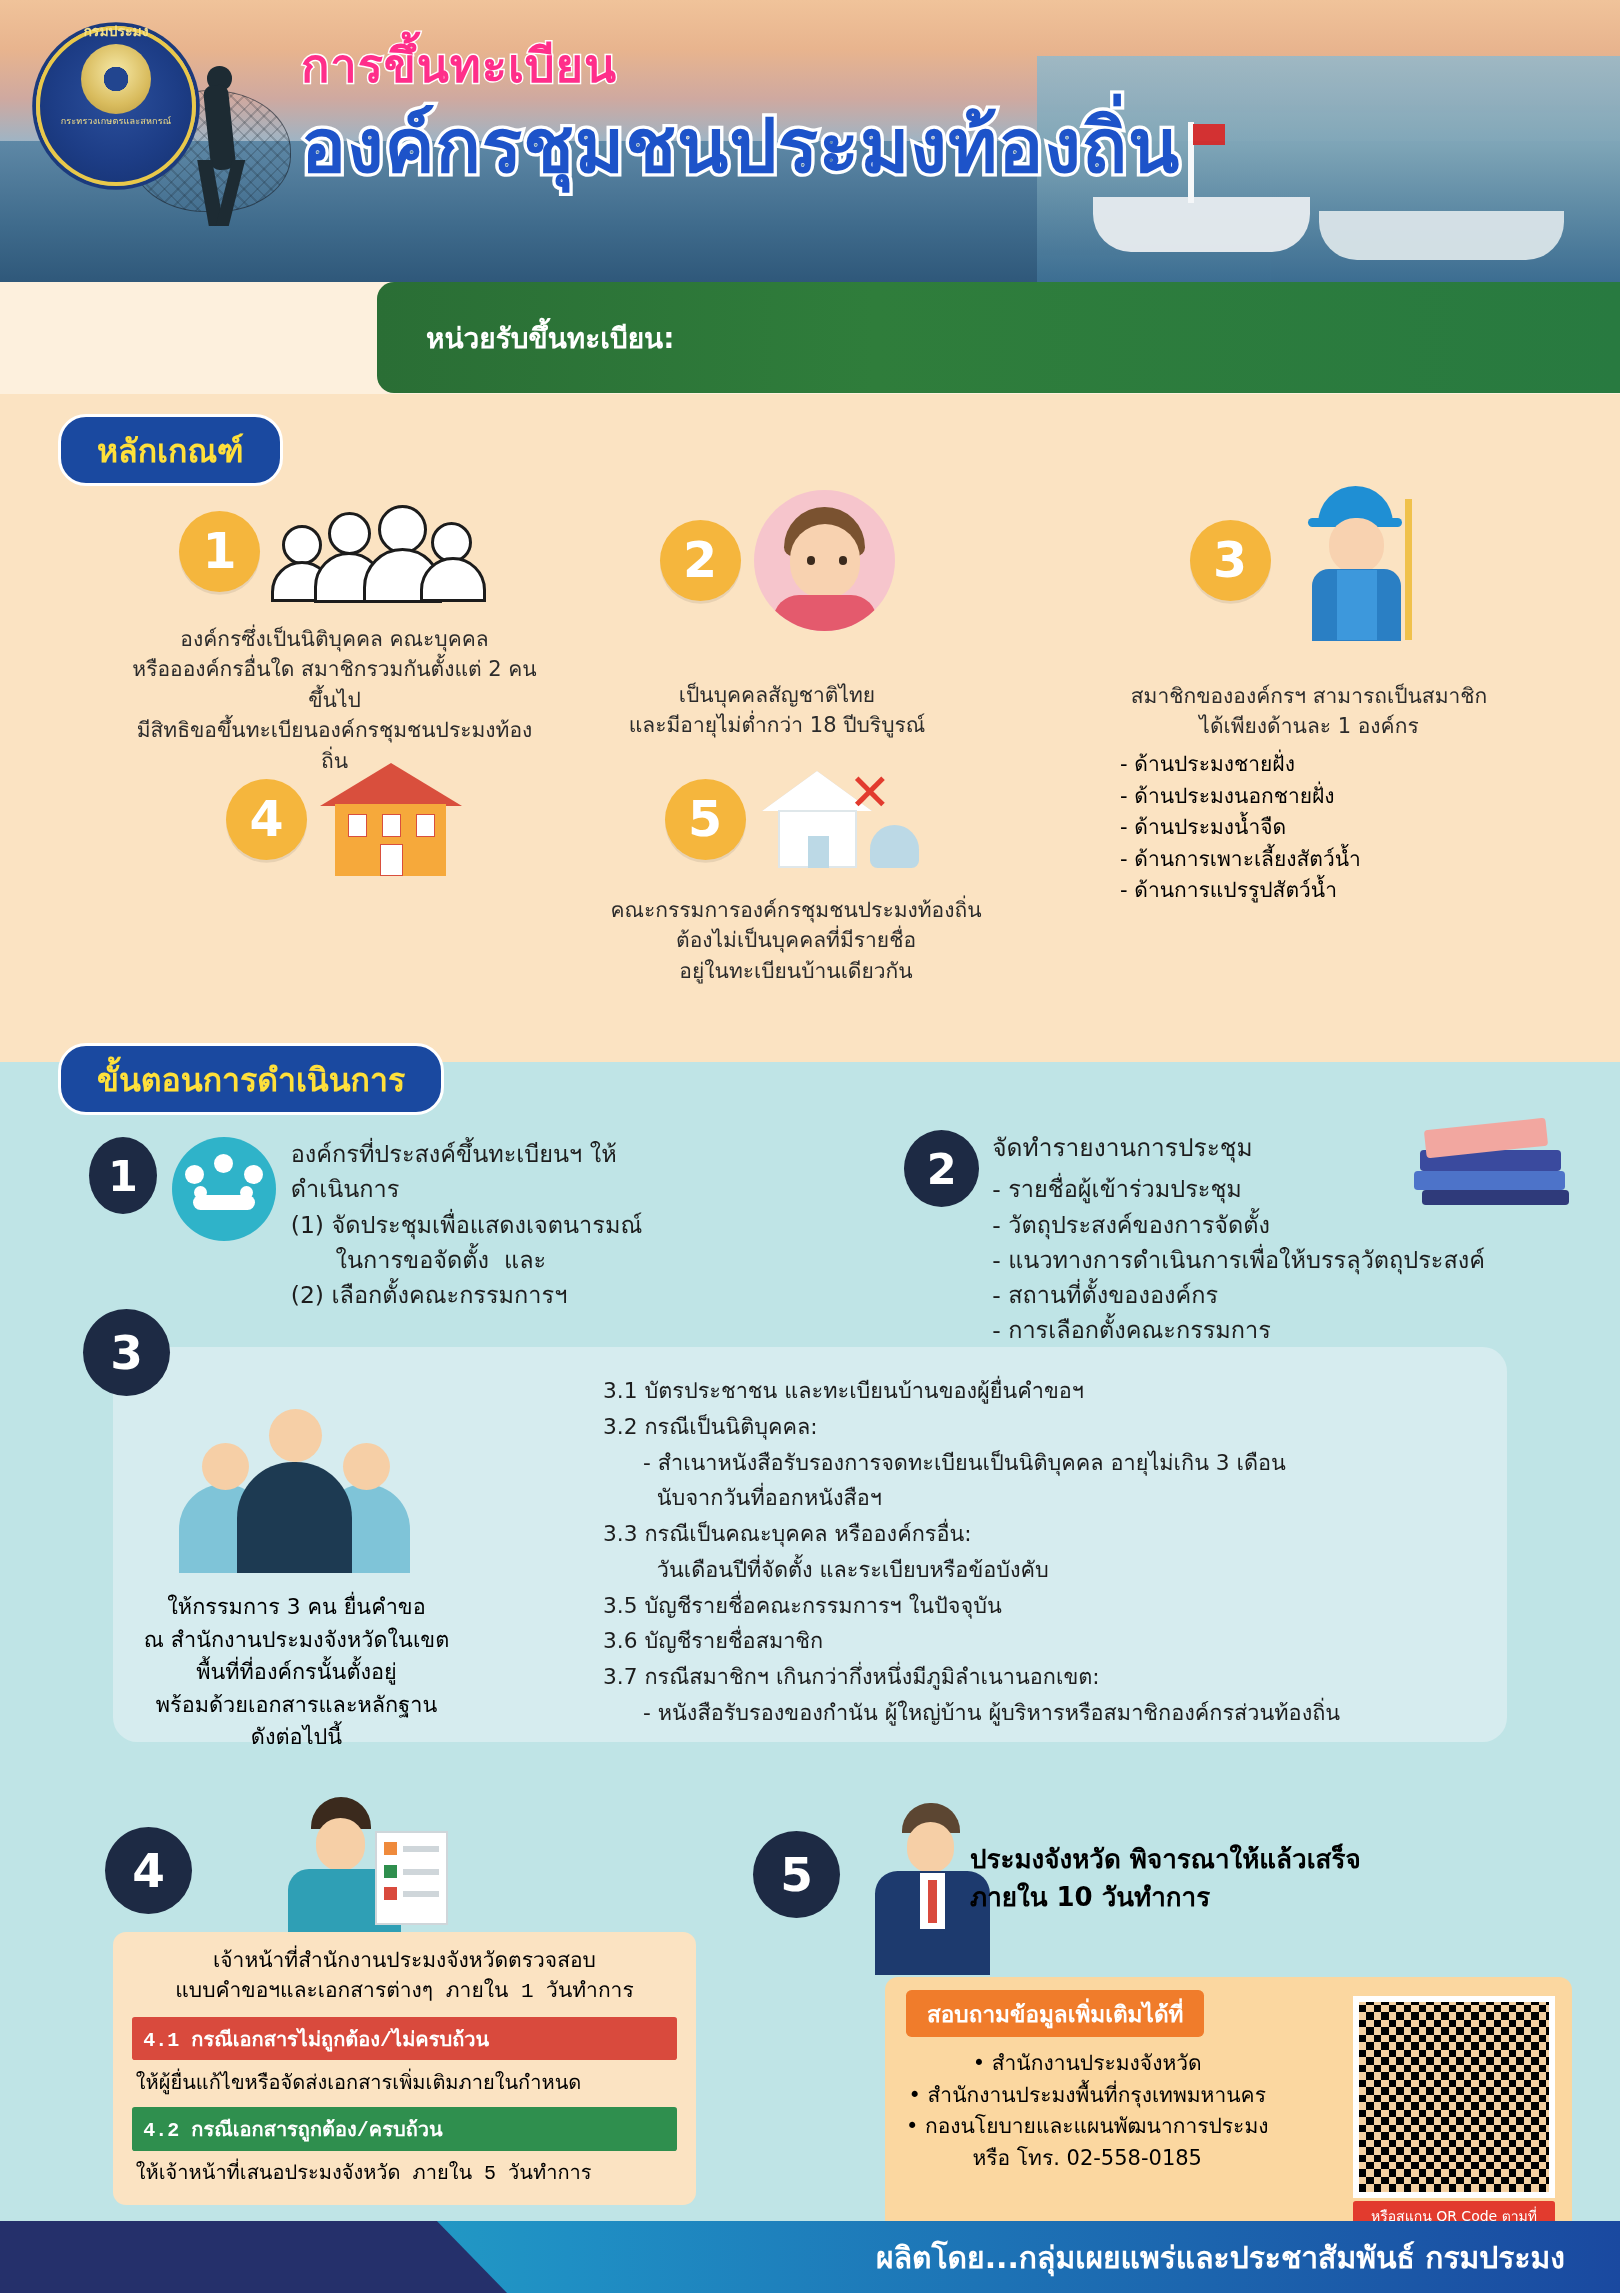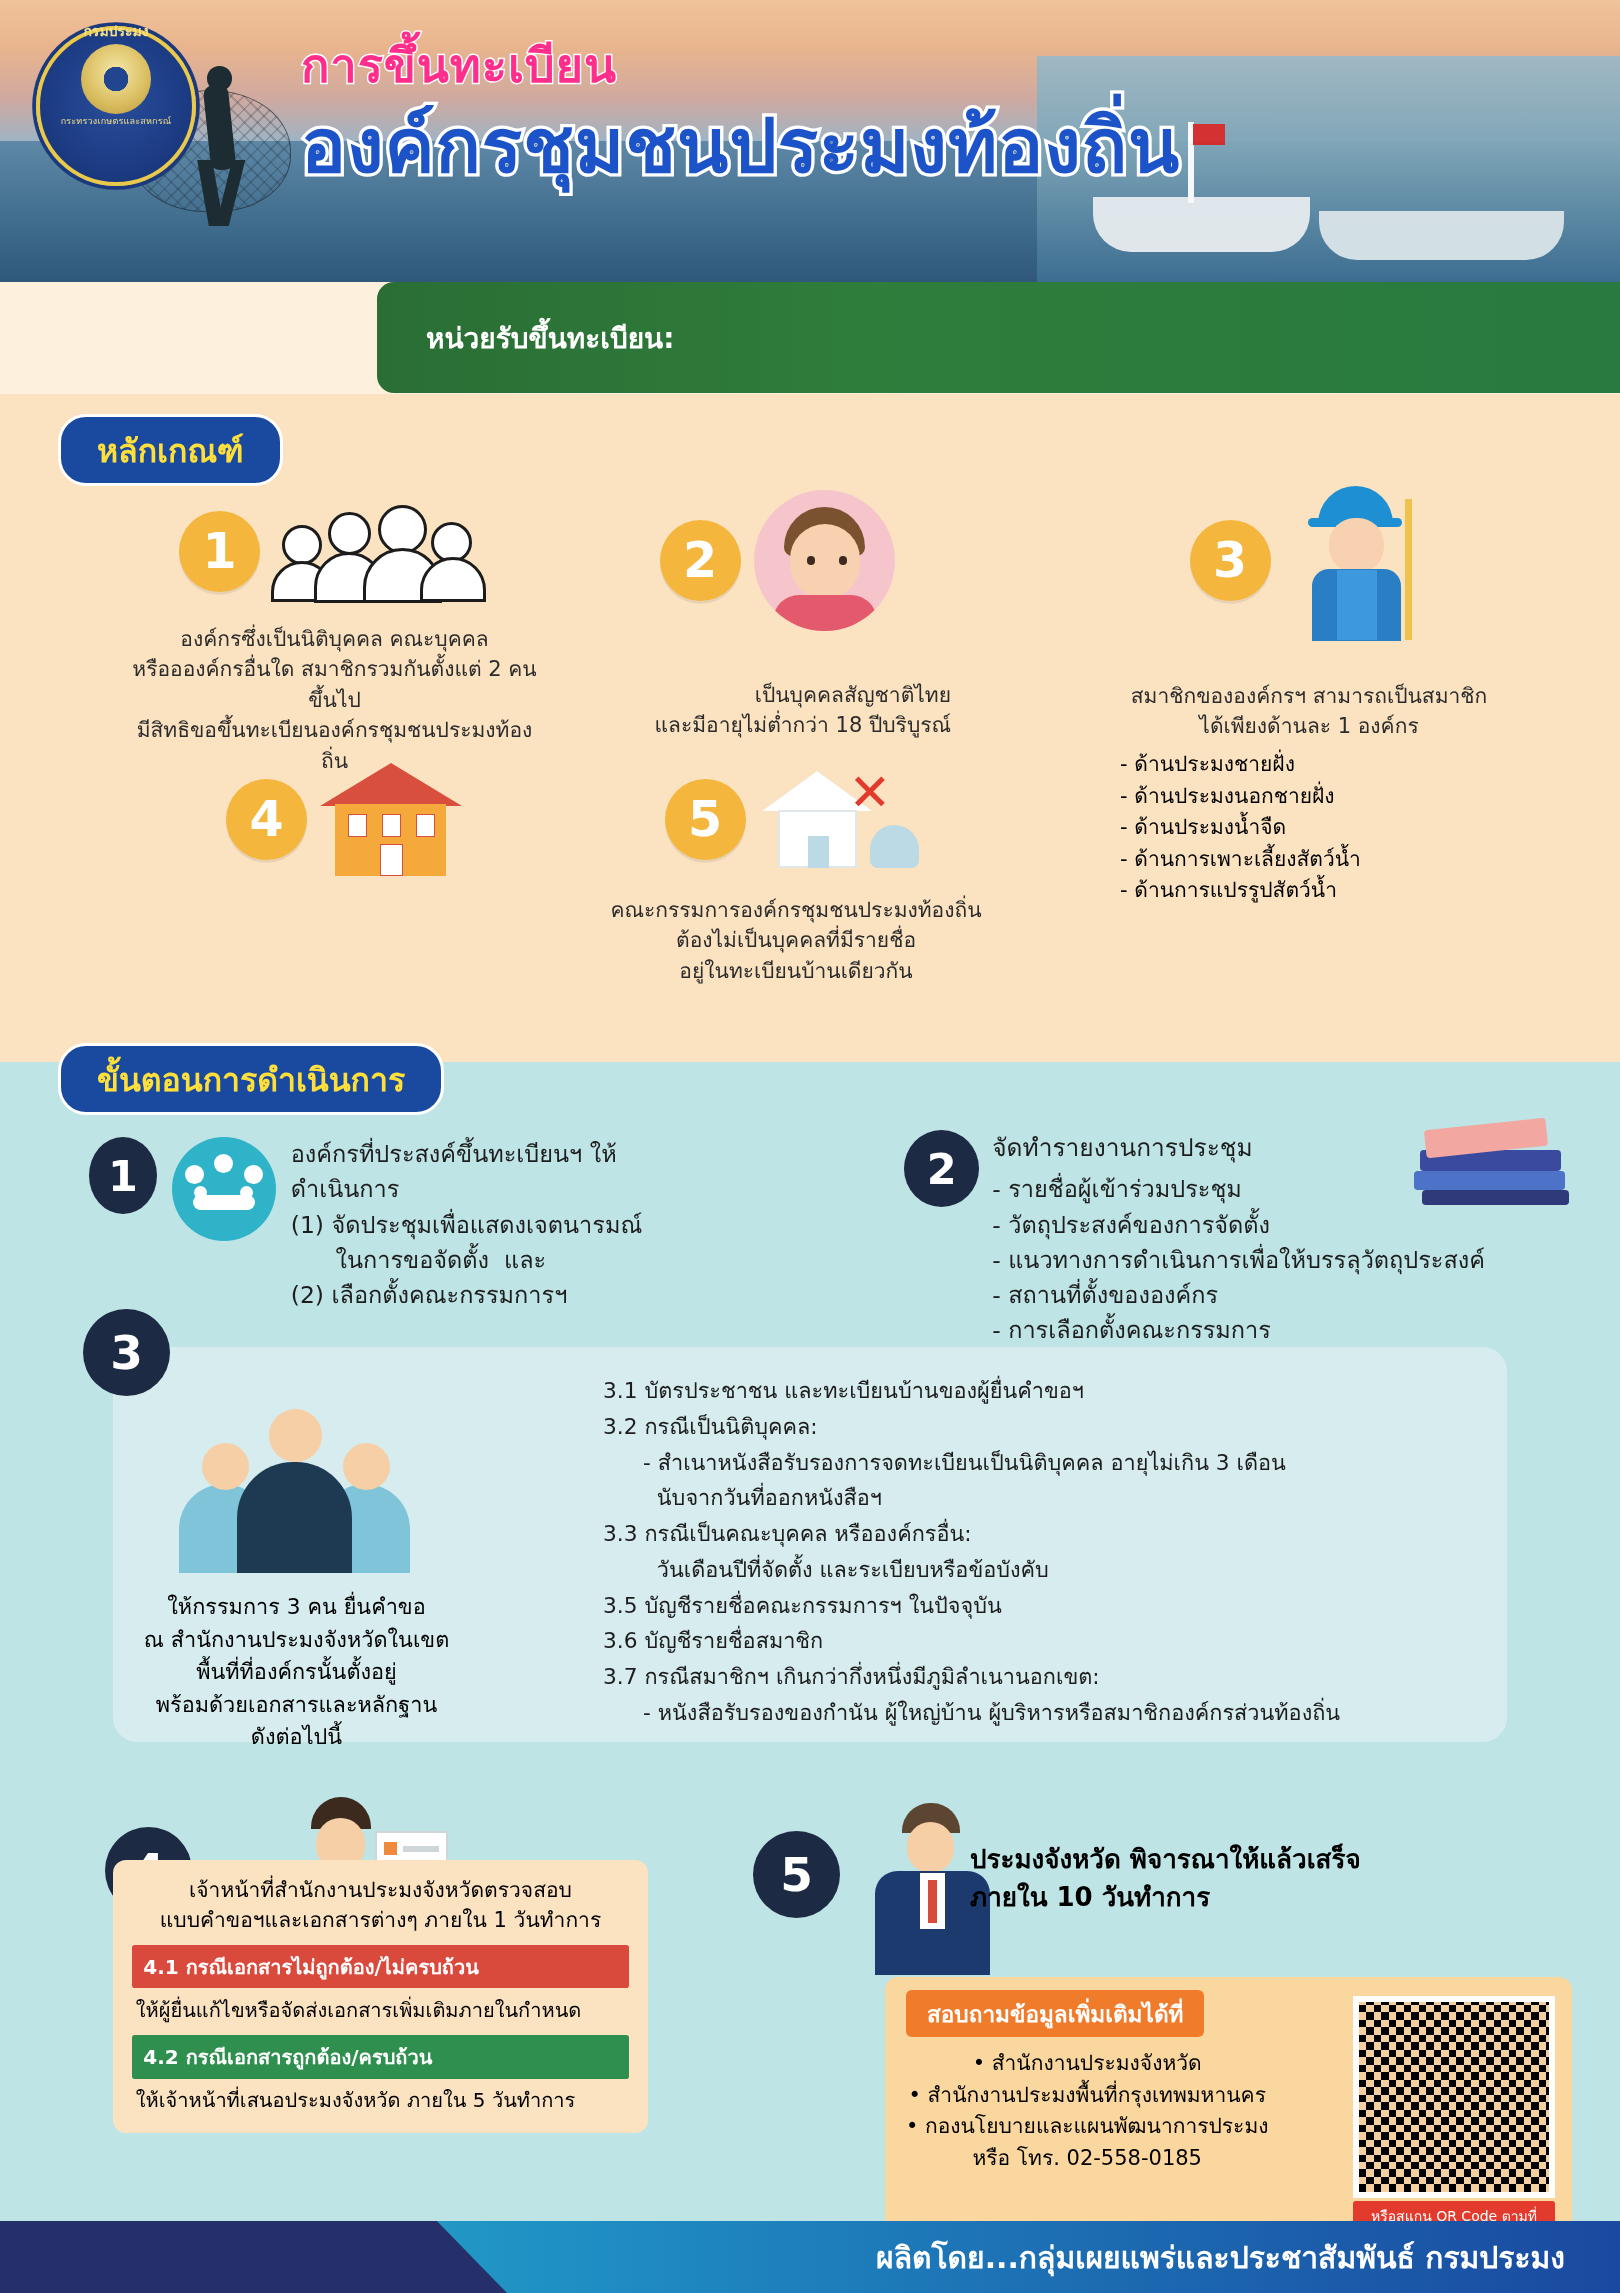--- a/index.html
+++ b/index.html
@@ -168,21 +168,21 @@
   .s3-people { position:absolute; left:179px; top:1394px; width:235px; height:179px;}
   .sp { position:absolute; border-radius:56px 56px 0 0;}
   .sphead { position:absolute; border-radius:50%;}
   .s3-list { position:absolute; left:603px; top:1375px; width:876px; font-size:21.7px; line-height:1.52; color:#1d1d1d;}
   .s3-list .ln { margin-bottom:2.8px; }
   .s3-list .ind { padding-left:40px; }
 
   
   .s4-num { position:absolute; left:105px; top:1827px;}
   .s4-person { position:absolute; left:273px; top:1797px; width:217px; height:179px;}
-  .panel4 { position:absolute; left:113px; top:1860px; width:535px; height:273px; background:#fbe3c2; border-radius:13px; padding:15px 19px;}
+  .panel4 { position:absolute; left:113px; top:1932px; width:583px; height:273px; background:#fbe3c2; border-radius:13px; padding:15px 19px;font-family:Liberation Mono, monospace;}
   .p4-top { font-size:21px; text-align:center; line-height:1.45;}
   .rule-bar { margin-top:9.4px; font-size:20px; font-weight:bold; color:#fff; padding:5.6px 11.3px; border-radius:2.8px;}
   .rule-red { background:#d94a3d; }
   .rule-green { background:#2f8f4e; }
   .rule-sub { font-size:20px; padding:5.6px 3.8px 0 3.8px;}
 
   
   .s5-num { position:absolute; left:753px; top:1831px;}
   .s5-person { position:absolute; left:862px; top:1803px; width:141px; height:169px;}
   .s5-text { position:absolute; left:970px; top:1841px; width:527px; font-size:26px; font-weight:bold; line-height:1.45;}
@@ -271,21 +271,21 @@
     <div class="row">
       <div class="num-circle">2</div>
       <div class="facecard">
         <div class="face-hair"></div>
         <div class="face-skin"></div>
         <div class="face-eye" style="left:53px;"></div>
         <div class="face-eye" style="left:85px;"></div>
         <div class="face-shirt"></div>
       </div>
     </div>
-    <div class="crit-text" style="margin-top:49px;white-space:pre-line;text-align:right;">เป็นบุคคลสัญชาติไทย
+    <div class="crit-text" style="margin-top:49px;white-space:pre-line;">เป็นบุคคลสัญชาติไทย
 และมีอายุไม่ต่ำกว่า 18 ปีบริบูรณ์</div>
   </div>
 
   <div class="c3">
     <div class="row">
       <div class="num-circle">3</div>
       <div class="worker">
         <div class="w-rod"></div>
         <div class="w-helmet"></div>
         <div class="w-face"></div>

